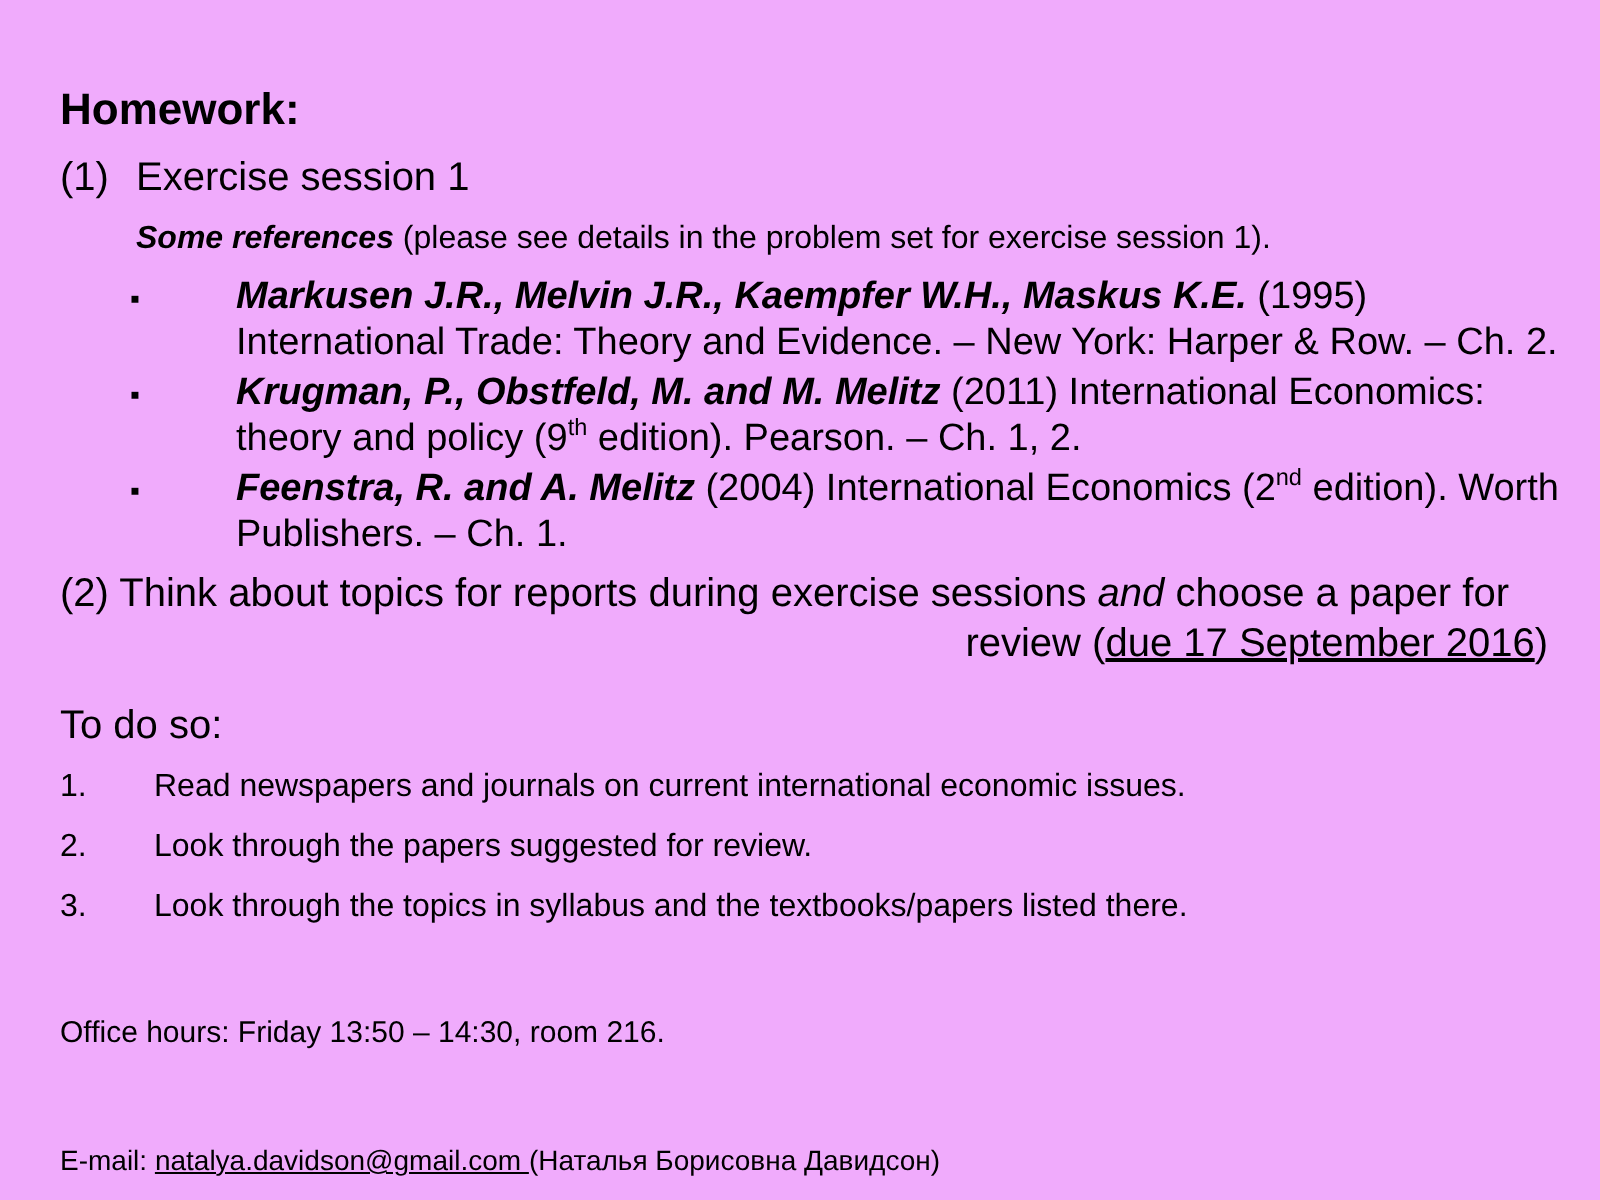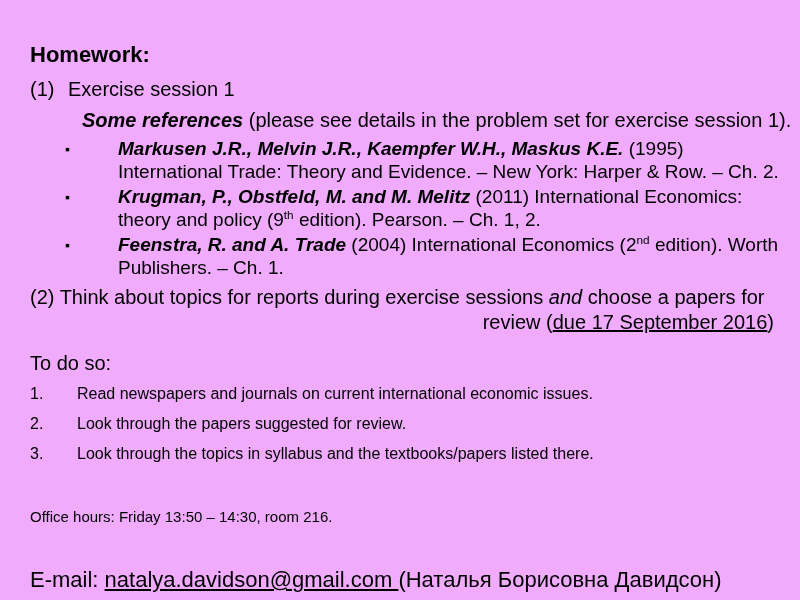--- a/index.html
+++ b/index.html
@@ -30,22 +30,22 @@
   .item1 {
     margin-top: 5px;
     font-size: 20px;
     line-height: 28px;
   }
   .item1 .num {
     display: inline-block;
     width: 38px;
   }
   .refs-intro {
-    margin: 3px 0 0 52px;
-    font-size: 20px;
+    margin: 3px 0 0 38px;
+    font-size: 16px;
     line-height: 28px;
   }
   .bi { font-weight: bold; font-style: italic; }
   .it { font-style: italic; }
   .ul { text-decoration: underline; }
   .ref {
     position: relative;
     padding-left: 88px;
     font-size: 19px;
     line-height: 23px;
@@ -79,21 +79,21 @@
     display: inline-block;
     width: 47px;
   }
   .office {
     margin-top: 38px;
     font-size: 15px;
     line-height: 26px;
   }
   .email {
     margin-top: 36px;
-    font-size: 22px;
+    font-size: 14px;
     line-height: 28px;
   }
   sup {
     font-size: 0.62em;
     line-height: 0;
     vertical-align: super;
   }
 </style>
 </head>
 <body>
@@ -117,26 +117,26 @@
   </div>
 
   <div class="ref">
     <span class="bullet">▪</span>
     <div class="line"><span class="bi">Krugman, P., Obstfeld, M. and M. Melitz</span><span> (2011) International Economics:</span></div>
     <div class="line"><span>theory and policy (9</span><sup>th</sup><span> edition). Pearson. – Ch. 1, 2.</span></div>
   </div>
 
   <div class="ref">
     <span class="bullet">▪</span>
-    <div class="line"><span class="bi">Feenstra, R. and A. Trade</span><span> (2004) International Economics (2</span><sup>nd</sup><span> edition). Worth</span></div>
+    <div class="line"><span class="bi">Feenstra, R. and A. Melitz</span><span> (2004) International Economics (2</span><sup>nd</sup><span> edition). Worth</span></div>
     <div class="line">Publishers. – Ch. 1.</div>
   </div>
 
   <div class="item2">
-    <div class="line"><span>(2) Think about topics for reports during exercise sessions </span><span class="it">and</span><span> choose a papers for</span></div>
+    <div class="line"><span>(2) Think about topics for reports during exercise sessions </span><span class="it">and</span><span> choose a paper for</span></div>
     <div class="line wrap-line"><span>review (</span><span class="ul">due 17 September 2016</span><span>)</span></div>
   </div>
 
   <div class="todo-head line">To do so:</div>
 
   <div class="todo-item line">
     <span class="num">1.</span><span>Read newspapers and journals on current international economic issues.</span>
   </div>
   <div class="todo-item line">
     <span class="num">2.</span><span>Look through the papers suggested for review.</span>

